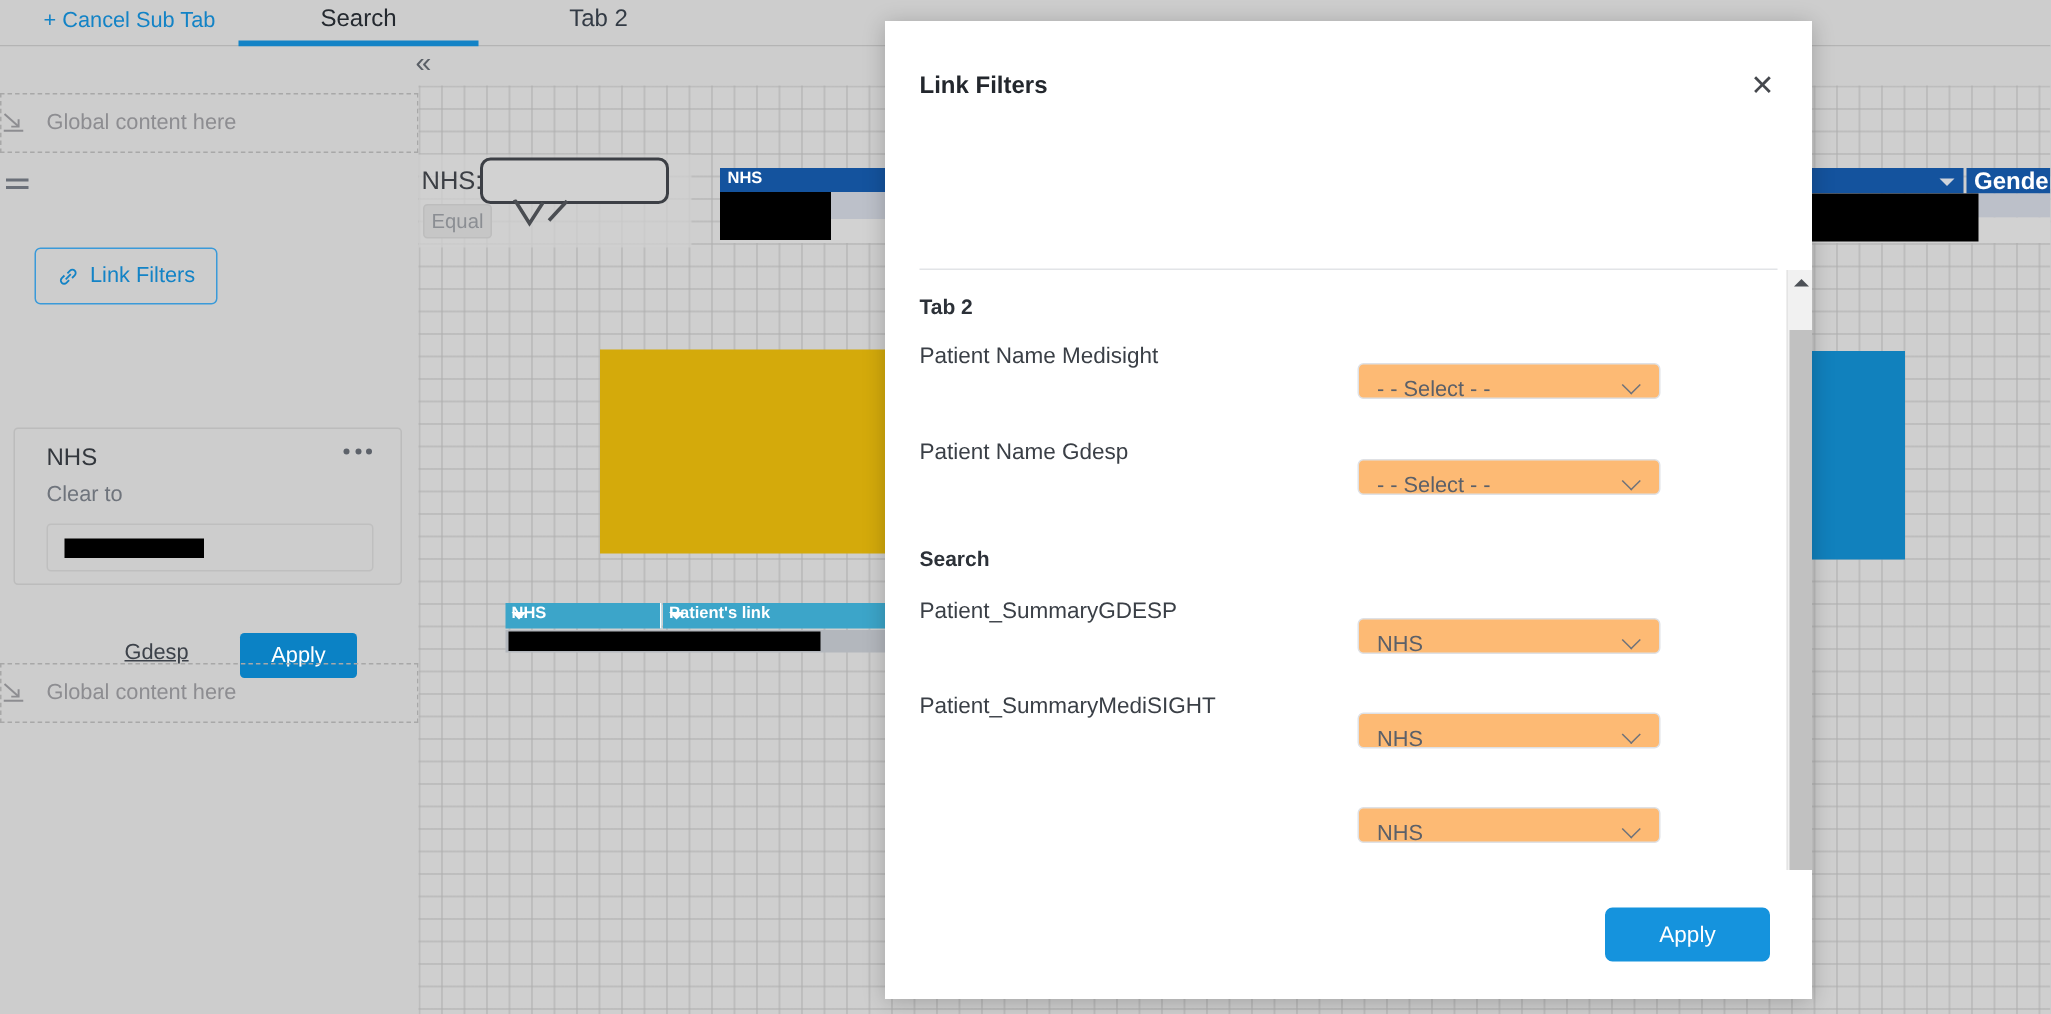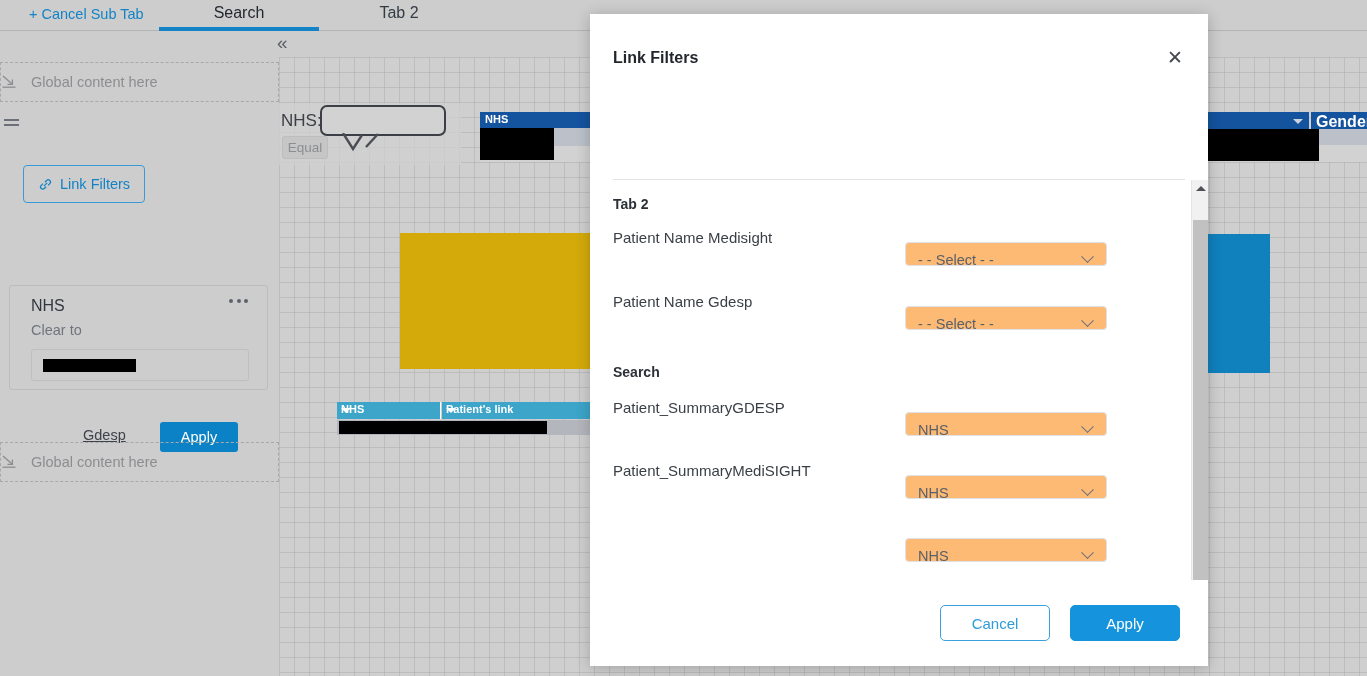--- a/index.html
+++ b/index.html
@@ -483,18 +483,17 @@
       <div class="arrow up">
           <i></i>
         </div>
       <div class="thumb"></div>
       <div class="arrow down">
           <i></i>
         </div>
     </div>
 
     <div class="modal-footer">
-      <button class="mbtn ghost">Cancel</button>
       <button class="mbtn primary">Apply</button>
     </div>
   </div>
 
 </div>
 
 </body></html>

